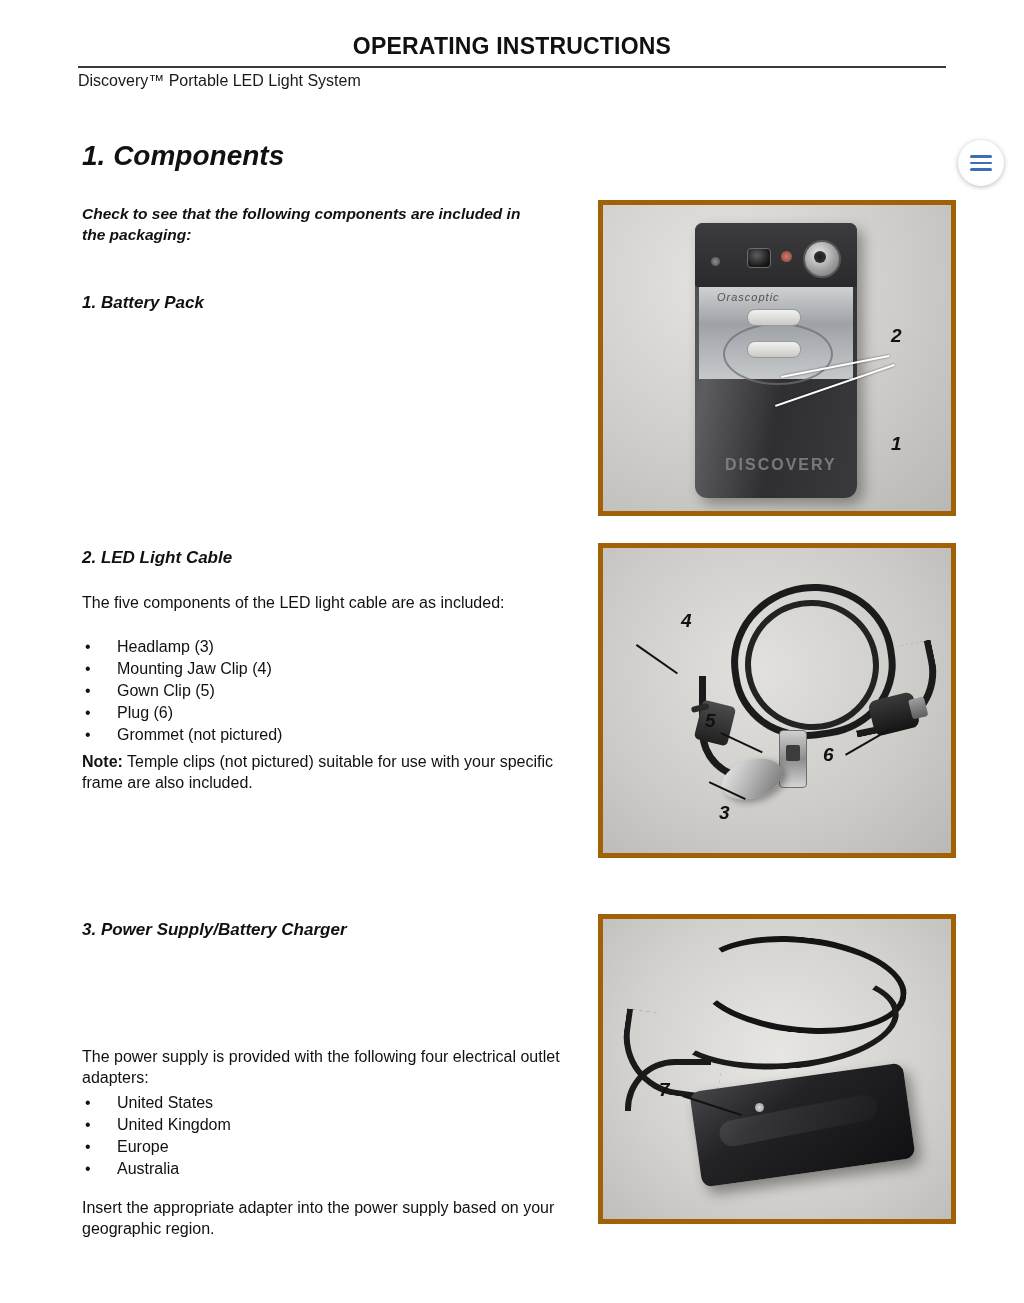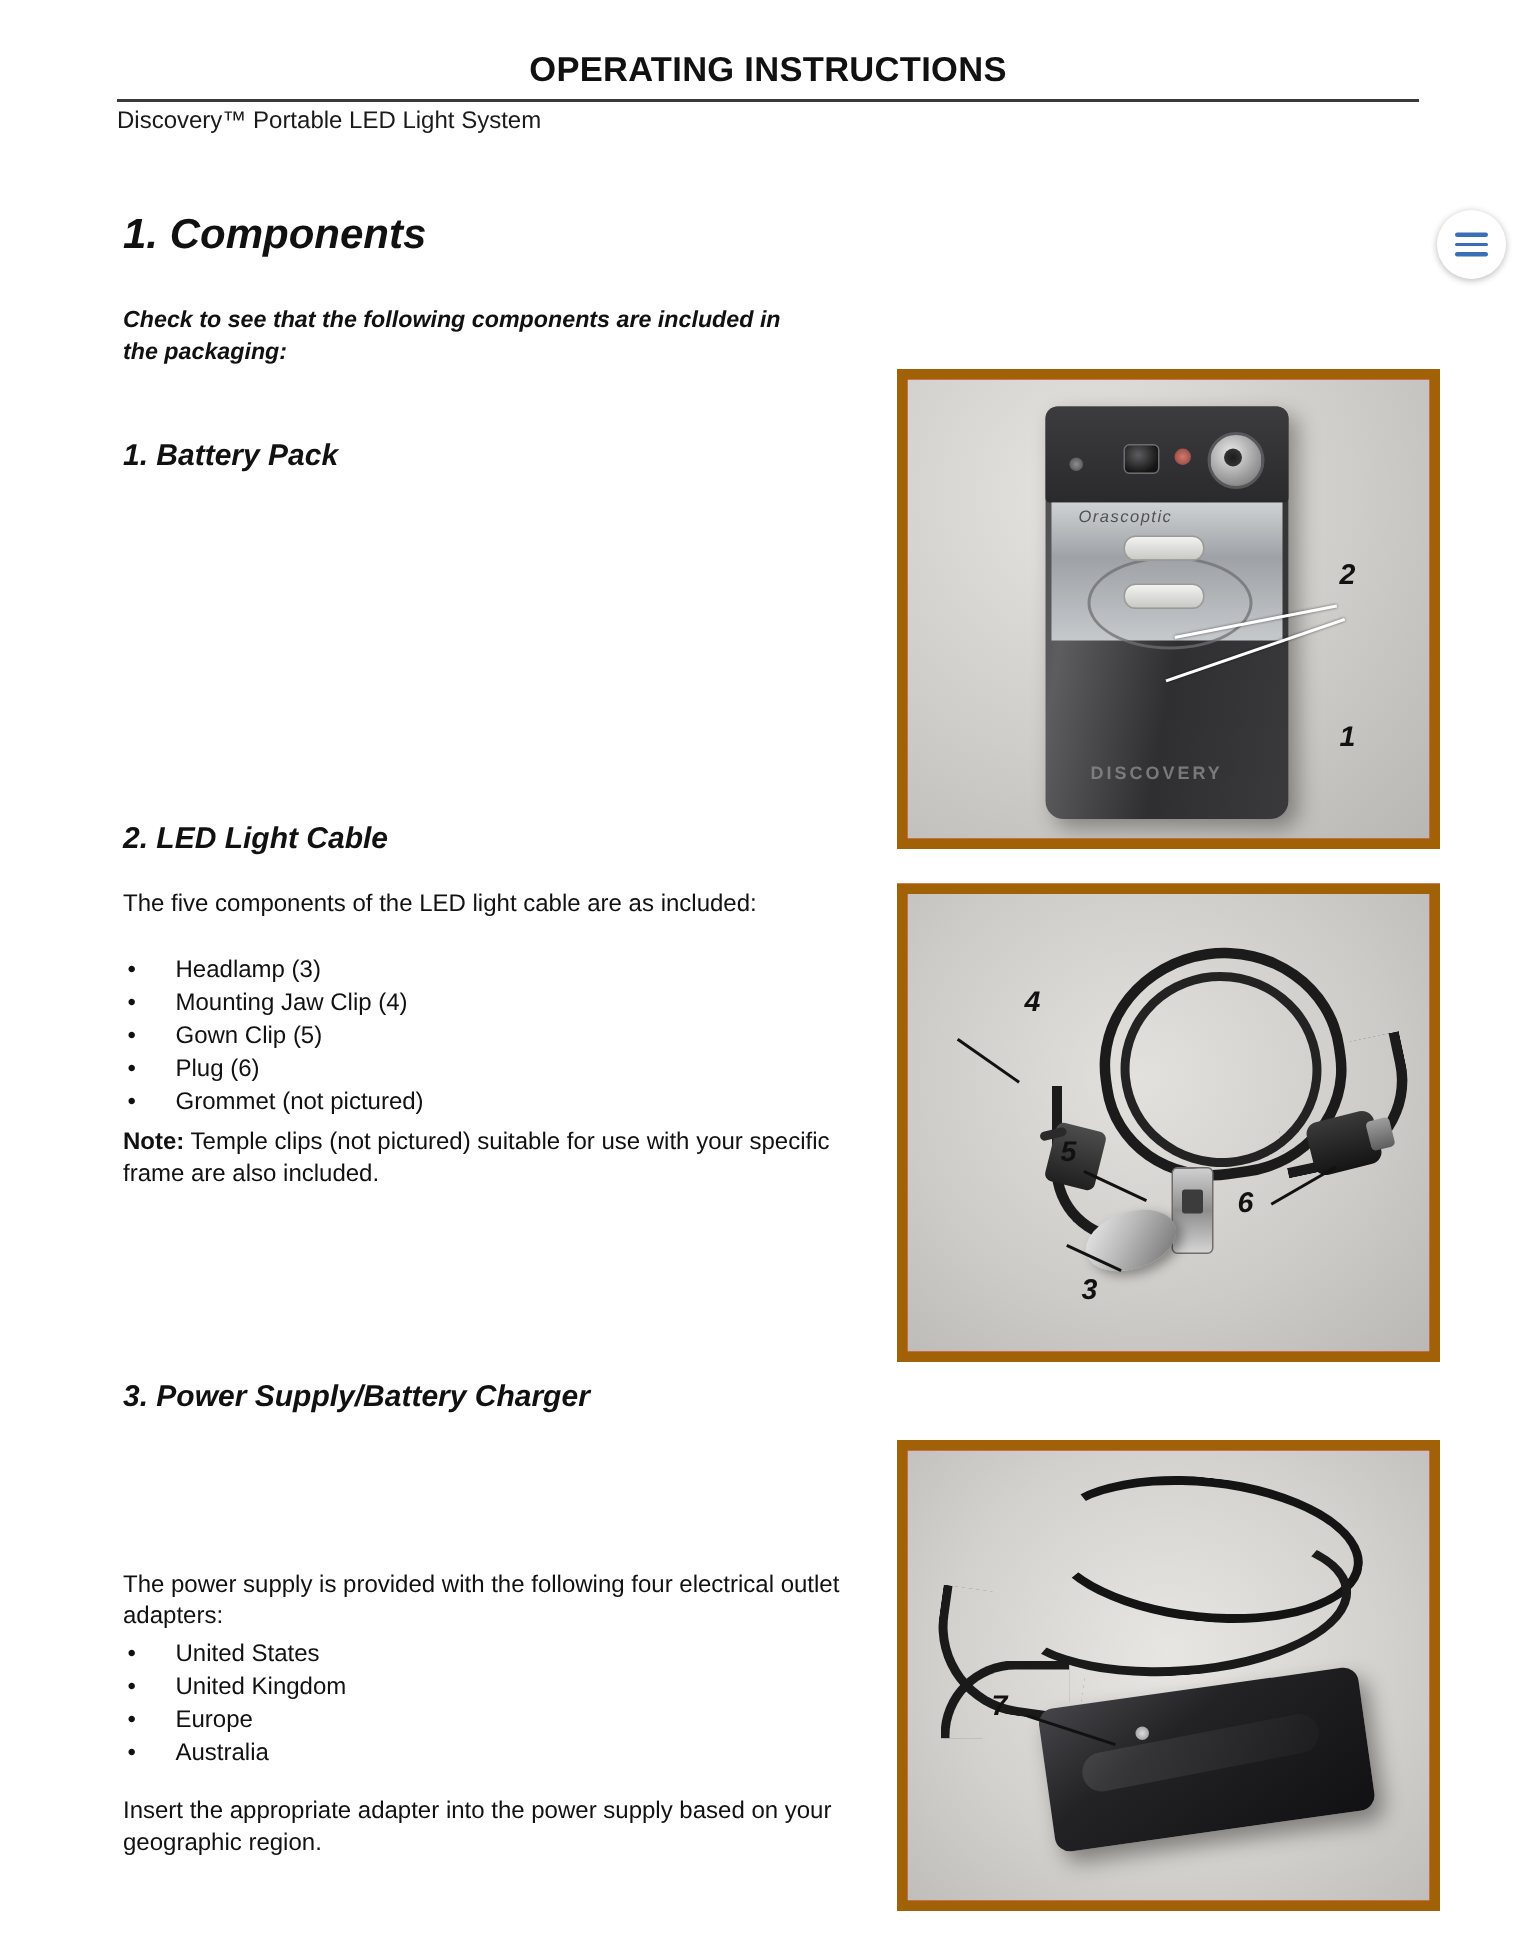--- a/index.html
+++ b/index.html
@@ -88,21 +88,21 @@
     font-style: italic;
     font-weight: bold;
     font-size: 28px;
     color: #111;
   }
   .sub-title {
     position: absolute;
     left: 82px;
     font-style: italic;
     font-weight: bold;
-    font-size: 20px;
+    font-size: 17px;
     color: #111;
   }
   .lead {
     position: absolute;
     left: 82px;
     font-style: italic;
     font-weight: bold;
     font-size: 15.5px;
     line-height: 1.35;
     color: #111;
@@ -131,24 +131,23 @@
     width: 32px;
     flex: none;
     text-align: left;
     padding-left: 3px;
   }
   .note-label { font-weight: bold; }
 
   
   .photo {
     position: absolute;
-    border: 7px solid #a16207;
+    border: 5px solid #a16207;
     overflow: hidden;
-    background: #ef4444;
-    margin-top: 46px;
+    background: #0ea5e9;
   }
 
   
   .ph1 { left: 598px; top: 188px; width: 348px; height: 306px; }
   .ph1 .bg {
     position: absolute; inset: 0;
     background:
       radial-gradient(ellipse at 35% 25%, #e6e4e0 0%, #cfcdc9 55%, #b9b7b3 100%);
   }
   .dev1 {
@@ -227,21 +226,21 @@
     color: #3d3d3f;
     font-size: 11px;
     letter-spacing: 1px;
     font-style: italic;
     opacity: .85;
   }
   .brandfoot {
     position: absolute;
     left: 30px; bottom: 24px;
     color: #8b8b8d;
-    font-size: 12px;
+    font-size: 16px;
     letter-spacing: 2px;
     font-weight: bold;
     opacity: .8;
     text-align: right;
   }
   .callout-num {
     position: absolute;
     font-style: italic;
     font-weight: bold;
     font-size: 19px;

